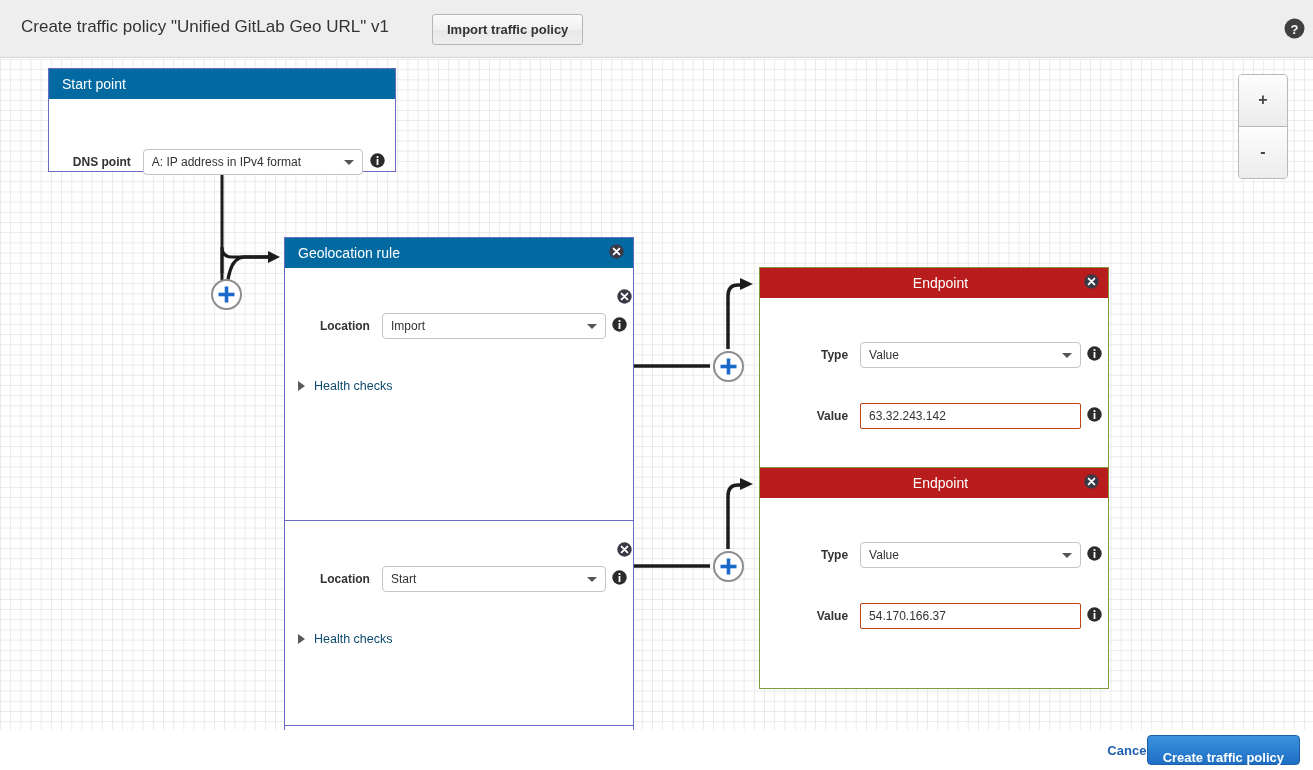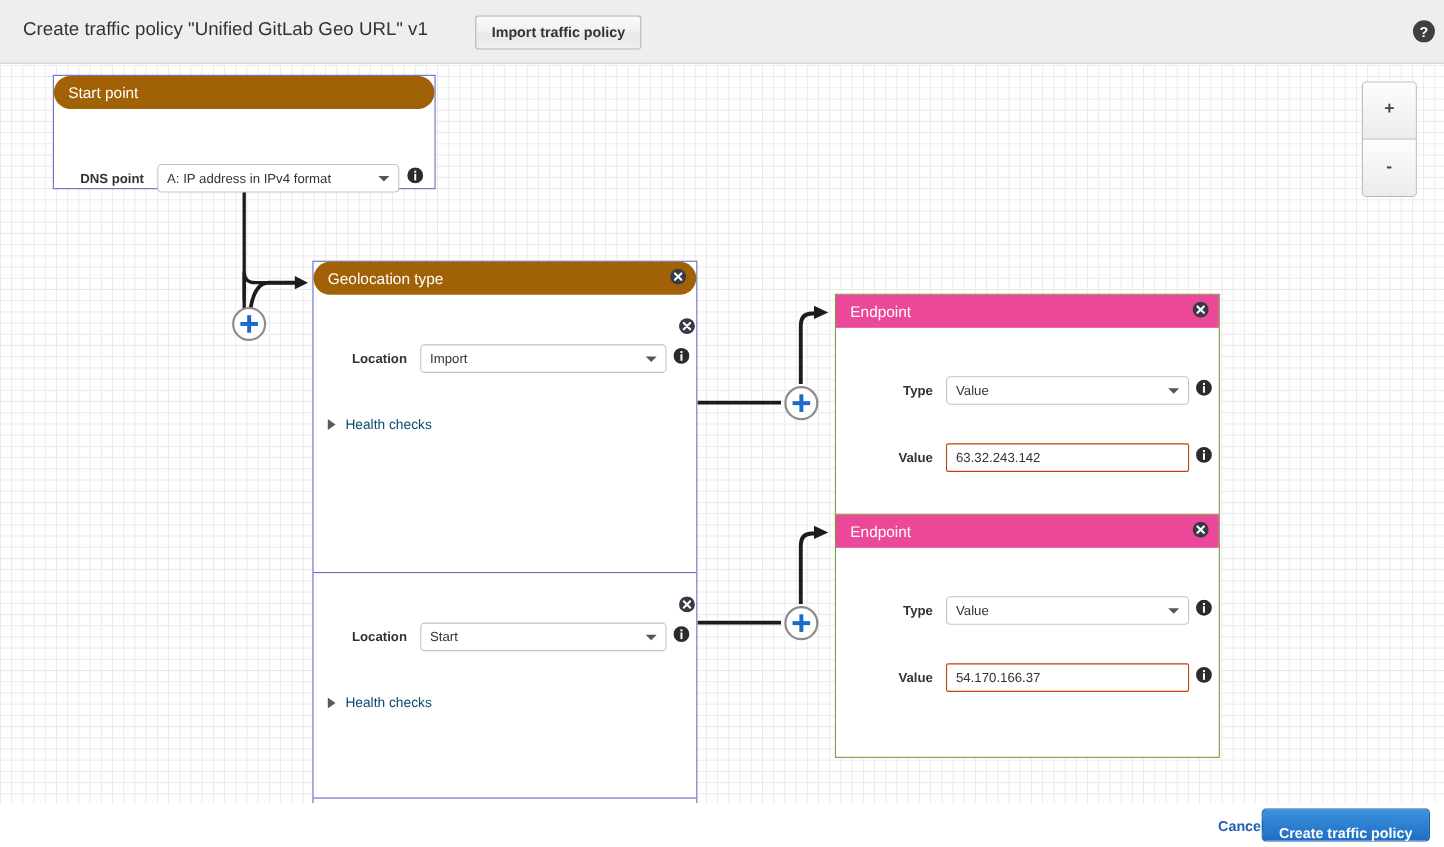--- a/index.html
+++ b/index.html
@@ -89,23 +89,23 @@
   }
   .node-header .hdr-close {
     position: absolute; right: 9px; top: 50%;
     transform: translateY(-50%);
     cursor: pointer;
   }
   .node-body { position: relative; }
 
   
   .node.purple { border-color: #6b6bc4; }
-  .node.purple .node-header { background: #a16207; border-radius: 15px; }
+  .node.purple .node-header { background: #0369a1; }
   .node.green  { border-color: #7e9b3d; }
-  .node.green .node-header { background: #ec4899; }
+  .node.green .node-header { background: #b91c1c; justify-content: center; }
 
   
   .field-row {
     position: absolute;
     display: flex; align-items: center;
   }
   .field-label {
     font-size: 12px; font-weight: bold; color: #333;
     text-align: right;
     white-space: nowrap;
@@ -260,21 +260,21 @@
   <div style="position:absolute; left:210px; top:219px; width:33px; height:33px;">
     <svg width="33" height="33" viewBox="0 0 33 33">
       <circle cx="16.5" cy="16.5" r="14.5" fill="#ffffff" stroke="#8d8d8d" stroke-width="2"></circle>
       <rect x="14.7" y="8.5" width="3.6" height="16" fill="#1b6ac9"></rect>
       <rect x="8.5" y="14.7" width="16" height="3.6" fill="#1b6ac9"></rect>
     </svg>
   </div>
 
   <div class="node purple" style="left:284px; top:178px; width:350px; height:529px;">
     <div class="node-header">
-      <span>Geolocation type</span>
+      <span>Geolocation rule</span>
       <span class="hdr-close">
         <svg width="15" height="15" viewBox="0 0 15 15">
           <circle cx="7.5" cy="7.5" r="7.2" fill="#3a3a46"></circle>
           <path d="M4.6 4.6 L10.4 10.4 M10.4 4.6 L4.6 10.4" stroke="#ffffff" stroke-width="1.9" stroke-linecap="round"></path>
         </svg>
       </span>
     </div>
 
     <div class="node-body" style="height:497px;">
 

